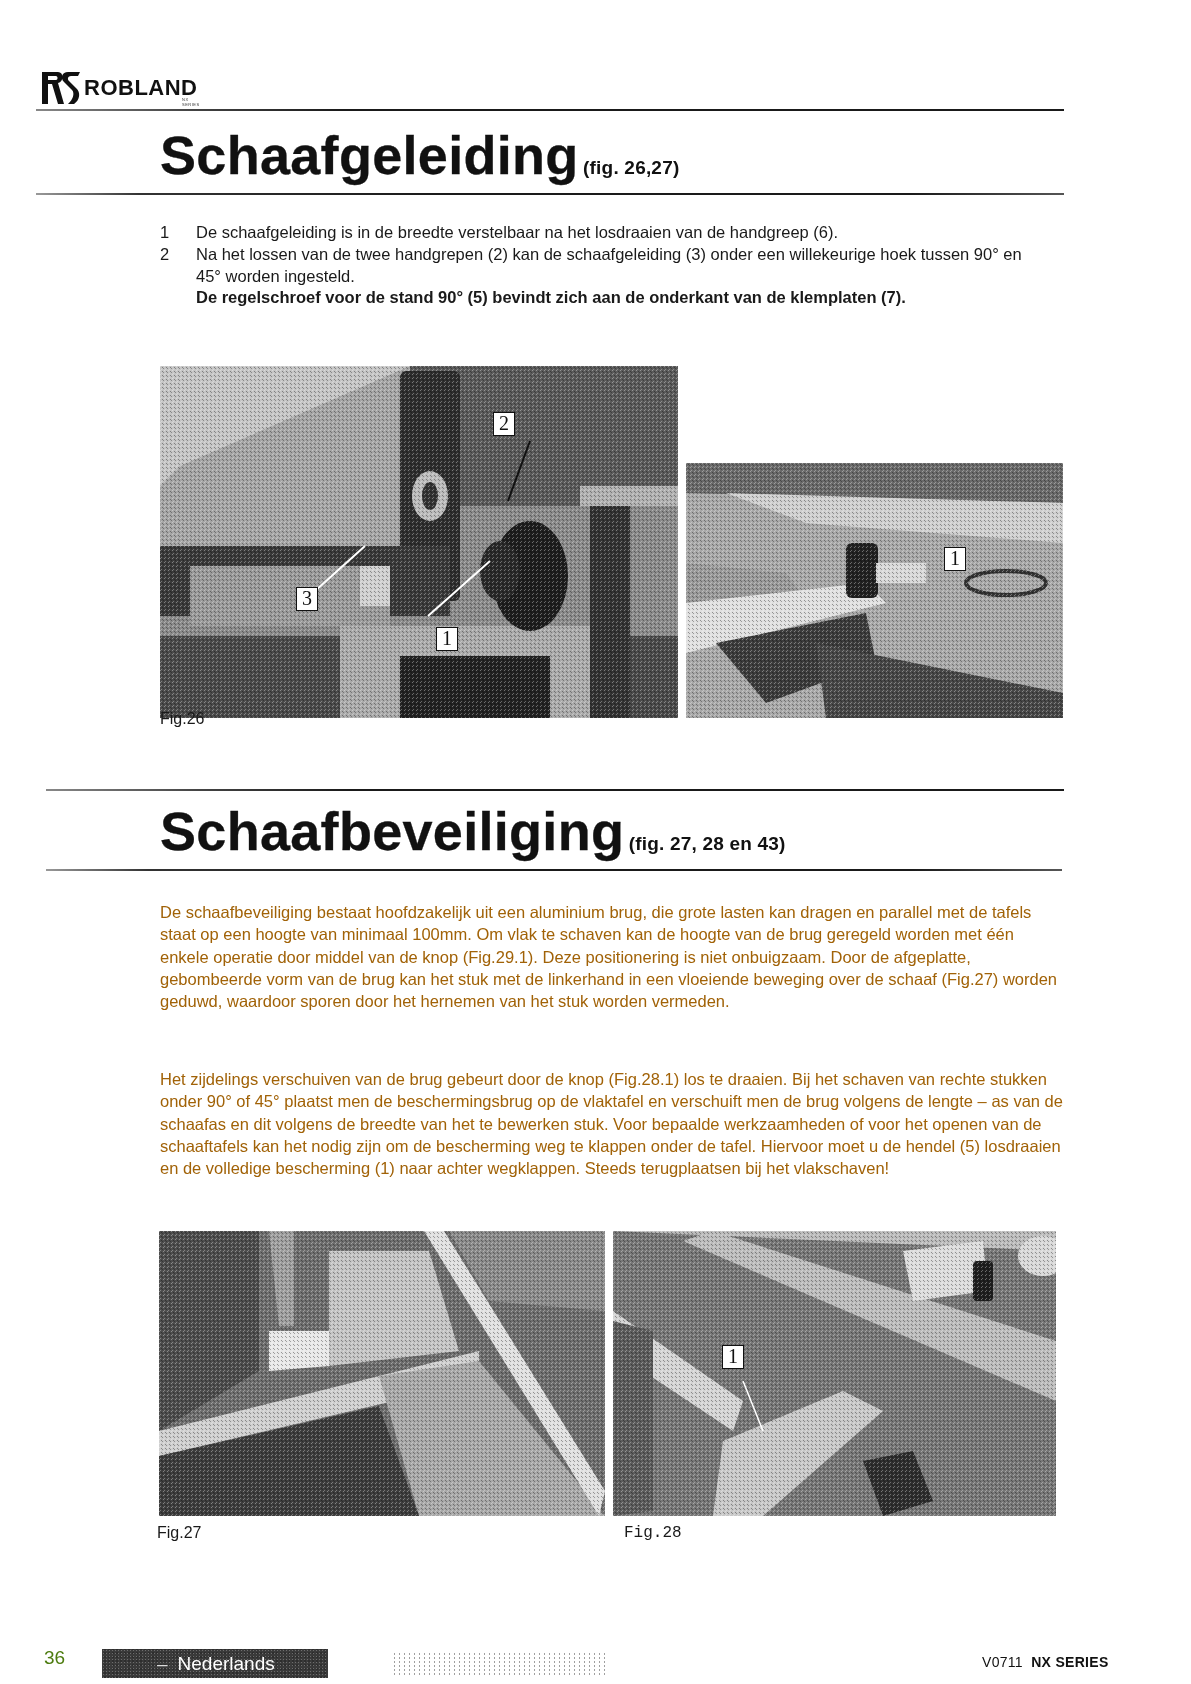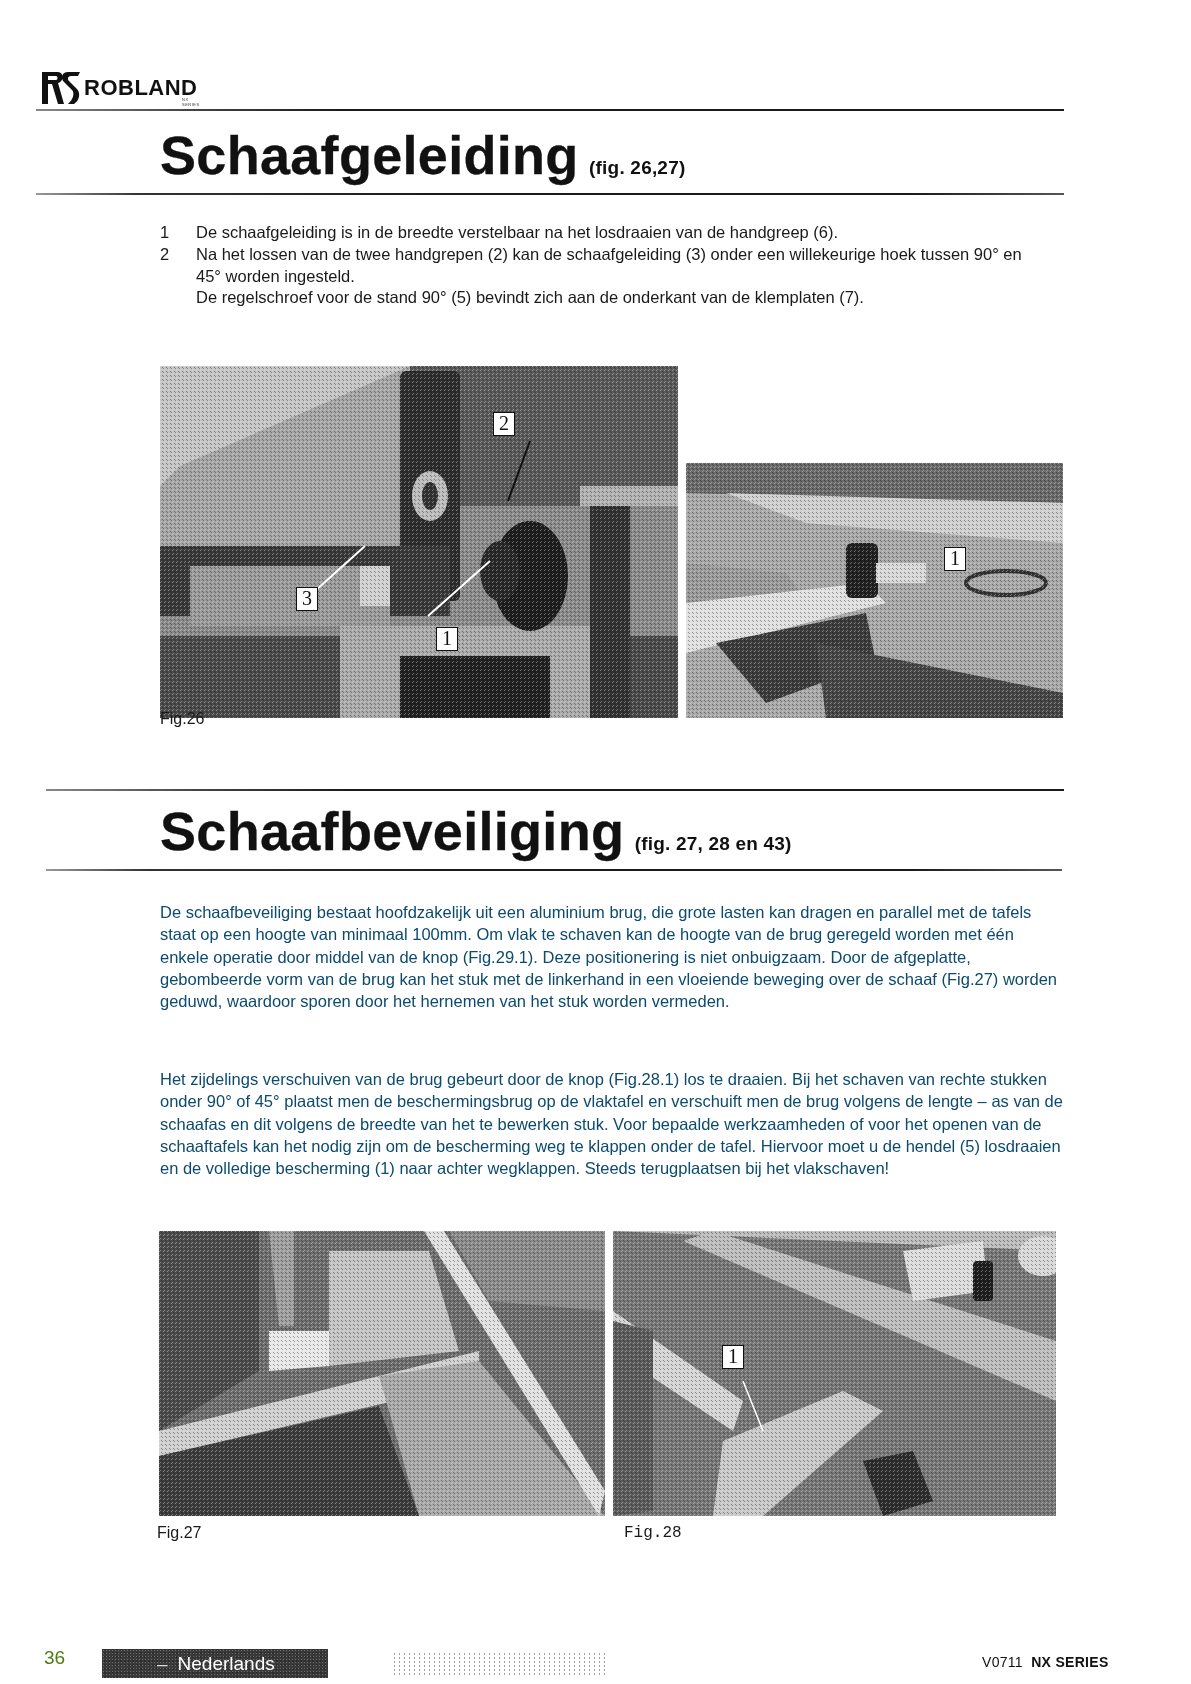--- a/index.html
+++ b/index.html
@@ -13,29 +13,29 @@
     .logo-mark { width: 42px; height: 36px; margin-right: 2px; }
     .logo-text { font-family: "Liberation Sans", sans-serif; font-weight: 700; font-size: 22px; letter-spacing: 0.5px; color: #111; line-height: 22px; }
     .logo-sub { position: absolute; left: 142px; top: 29px; font-size: 4px; color: #333; letter-spacing: 0.5px; }
 
     .rule { height: 2px; background: #1a1a1a; }
     .rule-fade { background: linear-gradient(90deg, #888 0%, #444 15%, #1a1a1a 30%, #1a1a1a 100%); }
     .rule-fade-r { background: linear-gradient(90deg, #999 0%, #333 10%, #1a1a1a 40%, #1a1a1a 85%, #555 100%); }
 
     .section-title { font-family: "Liberation Sans", sans-serif; font-weight: 400; color: #111; white-space: nowrap; }
     .section-title .big { font-size: 54px; font-weight: 700; letter-spacing: 0.3px; -webkit-text-stroke: 0.3px #111; }
-    .section-title .small { font-size: 19px; font-weight: 700; margin-left: 6px; letter-spacing: 0.2px; }
+    .section-title .small { font-size: 19px; font-weight: 700; margin-left: 0; letter-spacing: 0.2px; }
 
     .list { left: 160px; top: 222px; width: 920px; font-size: 16.5px; line-height: 21.8px; color: #1a1a1a; }
     .list-item { display: flex; }
     .list-num { width: 36px; flex: none; }
     .list-text { flex: 1; }
-    .list-cont { padding-left: 36px; }
+    .list-cont { padding-left: 36px; font-weight: bold; }
 
-    .para { left: 160px; width: 905px; font-size: 16.5px; line-height: 22.3px; color: #0c4a6e; }
+    .para { left: 160px; width: 905px; font-size: 16.5px; line-height: 22.3px; color: #a16207; }
 
     .photo { overflow: hidden; background: #6a6a6a; }
     .photo svg { display: block; width: 100%; height: 100%; }
 
     .callout { position: absolute; width: 22px; height: 24px; background: #fff; border: 1.5px solid #111;
       font-family: "Liberation Serif", serif; font-size: 20px; line-height: 21px; text-align: center; color: #111; }
 
     .fig-label { font-size: 16px; color: #1a1a1a; }
 
     

